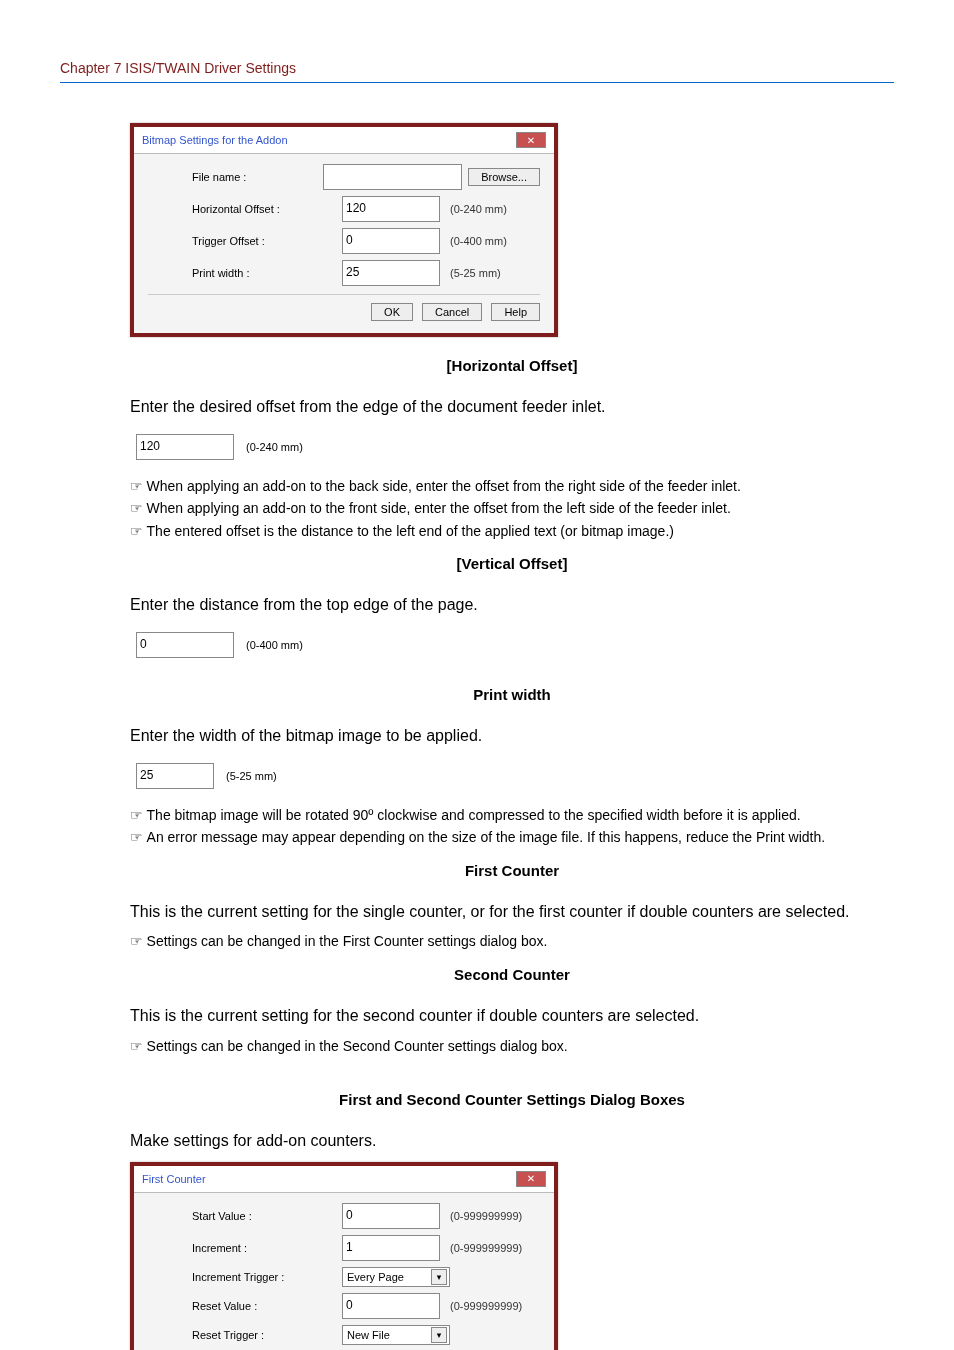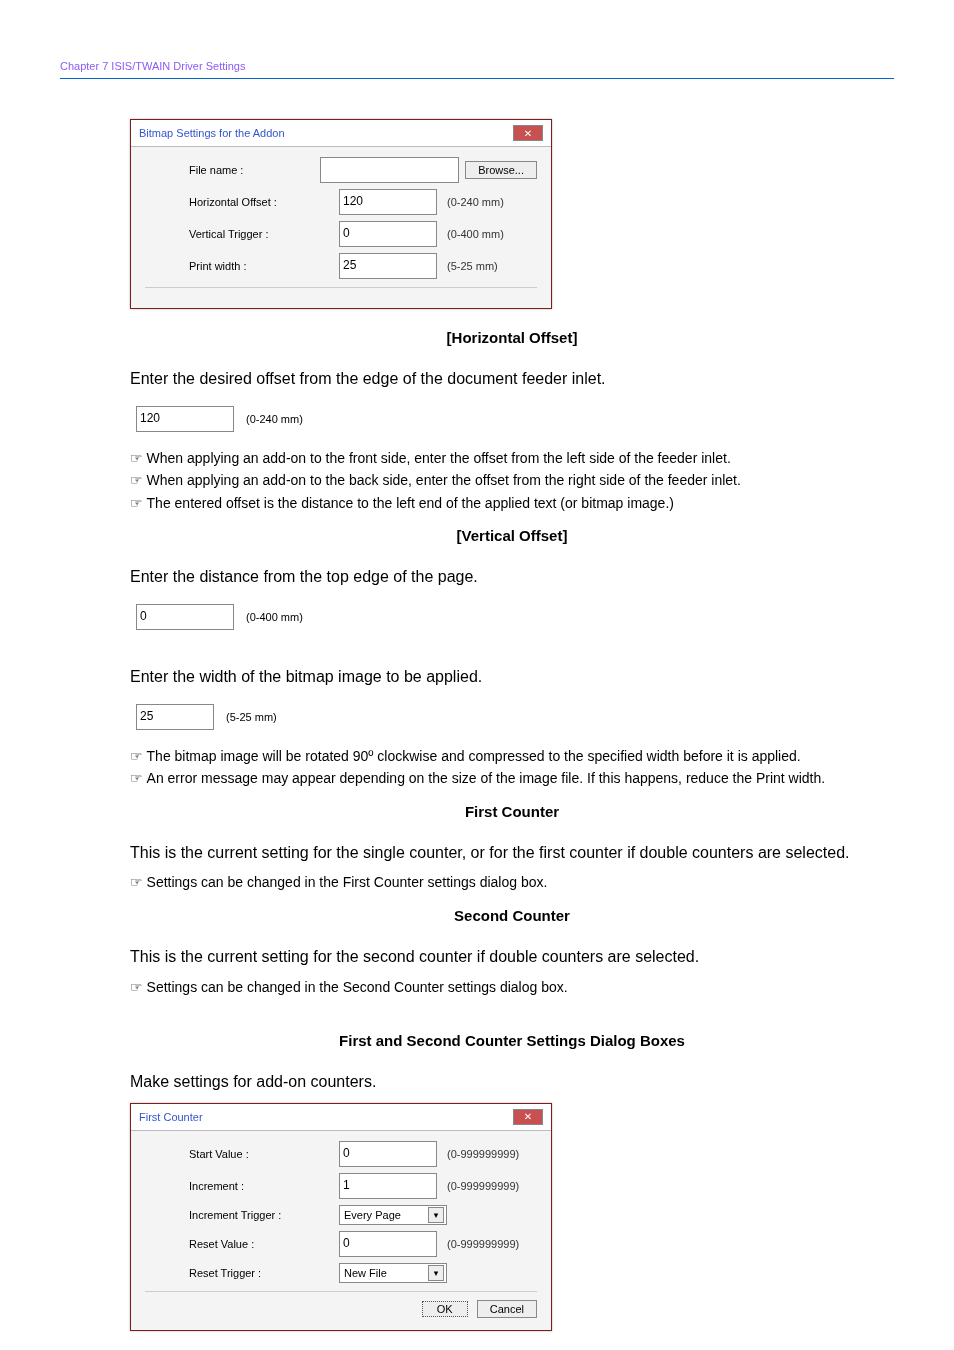--- a/index.html
+++ b/index.html
@@ -6,34 +6,34 @@
     margin: 0;
     font-family: Arial, Helvetica, sans-serif;
     background: #fff;
     color: #000;
     width: 954px;
   }
   .page {
     padding: 60px 60px 40px 60px;
   }
   .breadcrumb {
-    color: #8b5cf6;
-    font-size: 11px;
+    color: #7f1d1d;
+    font-size: 14px;
     margin-bottom: 6px;
   }
   .hr-blue {
     border: none;
     border-top: 1px solid #0066cc;
     margin: 0 0 40px 0;
   }
   .content {
     margin-left: 70px;
   }
   .dialog {
-    border: 1px solid #7f1d1d;
+    border: 4px solid #7f1d1d;
     width: 420px;
     font-size: 11px;
     margin-bottom: 20px;
     box-shadow: 0 0 2px rgba(0,0,0,0.3);
   }
   .dialog-title {
     background: #fff;
     padding: 5px 8px;
     display: flex;
     justify-content: space-between;
@@ -184,53 +184,59 @@
           <span class="txt txt-wide"></span>
           <span style="flex:1"></span>
           <span class="btn">Browse...</span>
         </div>
         <div class="dlg-row">
           <span class="dlg-label">Horizontal Offset :</span>
           <span class="txt">120</span>
           <span class="range">(0-240 mm)</span>
         </div>
         <div class="dlg-row">
-          <span class="dlg-label">Vertical Trigger :</span>
+          <span class="dlg-label">Trigger Offset :</span>
           <span class="txt">0</span>
           <span class="range">(0-400 mm)</span>
         </div>
         <div class="dlg-row">
           <span class="dlg-label">Print width :</span>
           <span class="txt">25</span>
           <span class="range">(5-25 mm)</span>
         </div>
         <hr class="dlg-hr">
+        <div class="btn-row">
+          <span class="btn">OK</span>
+          <span class="btn">Cancel</span>
+          <span class="btn">Help</span>
+        </div>
       </div>
     </div>
 
     
     <h3 class="sub">[Horizontal Offset]</h3>
     <p class="body">Enter the desired offset from the edge of the document feeder inlet.</p>
     <div class="inline-field">
       <span class="txt">120</span>
       <span>(0-240 mm)</span>
     </div>
+    <div class="note"><span class="hand">☞</span><span>When applying an add-on to the back side, enter the offset from the right side of the feeder inlet.</span></div>
     <div class="note"><span class="hand">☞</span><span>When applying an add-on to the front side, enter the offset from the left side of the feeder inlet.</span></div>
-    <div class="note"><span class="hand">☞</span><span>When applying an add-on to the back side, enter the offset from the right side of the feeder inlet.</span></div>
     <div class="note"><span class="hand">☞</span><span>The entered offset is the distance to the left end of the applied text (or bitmap image.)</span></div>
 
     
     <h3 class="sub">[Vertical Offset]</h3>
     <p class="body">Enter the distance from the top edge of the page.</p>
     <div class="inline-field">
       <span class="txt">0</span>
       <span>(0-400 mm)</span>
     </div>
 
     
+    <h3 class="sub">Print width</h3>
     <p class="body">Enter the width of the bitmap image to be applied.</p>
     <div class="inline-field">
       <span class="txt" style="width:70px">25</span>
       <span>(5-25 mm)</span>
     </div>
     <div class="note"><span class="hand">☞</span><span>The bitmap image will be rotated 90º clockwise and compressed to the specified width before it is applied.</span></div>
     <div class="note"><span class="hand">☞</span><span>An error message may appear depending on the size of the image file. If this happens, reduce the Print width.</span></div>
 
     
     <h3 class="sub">First Counter</h3>

